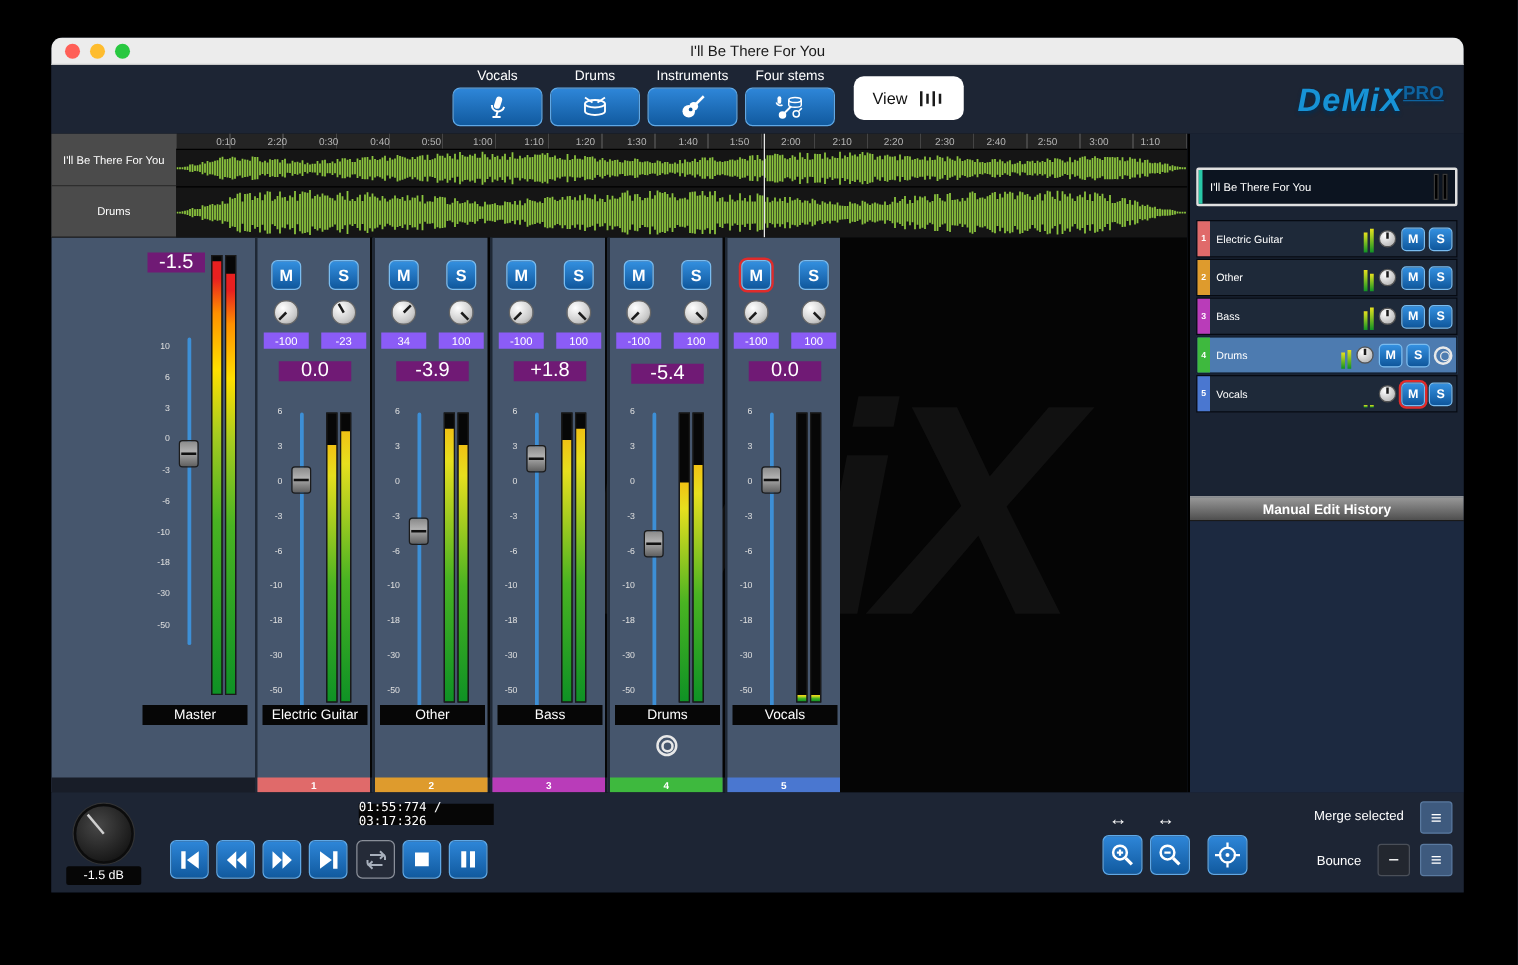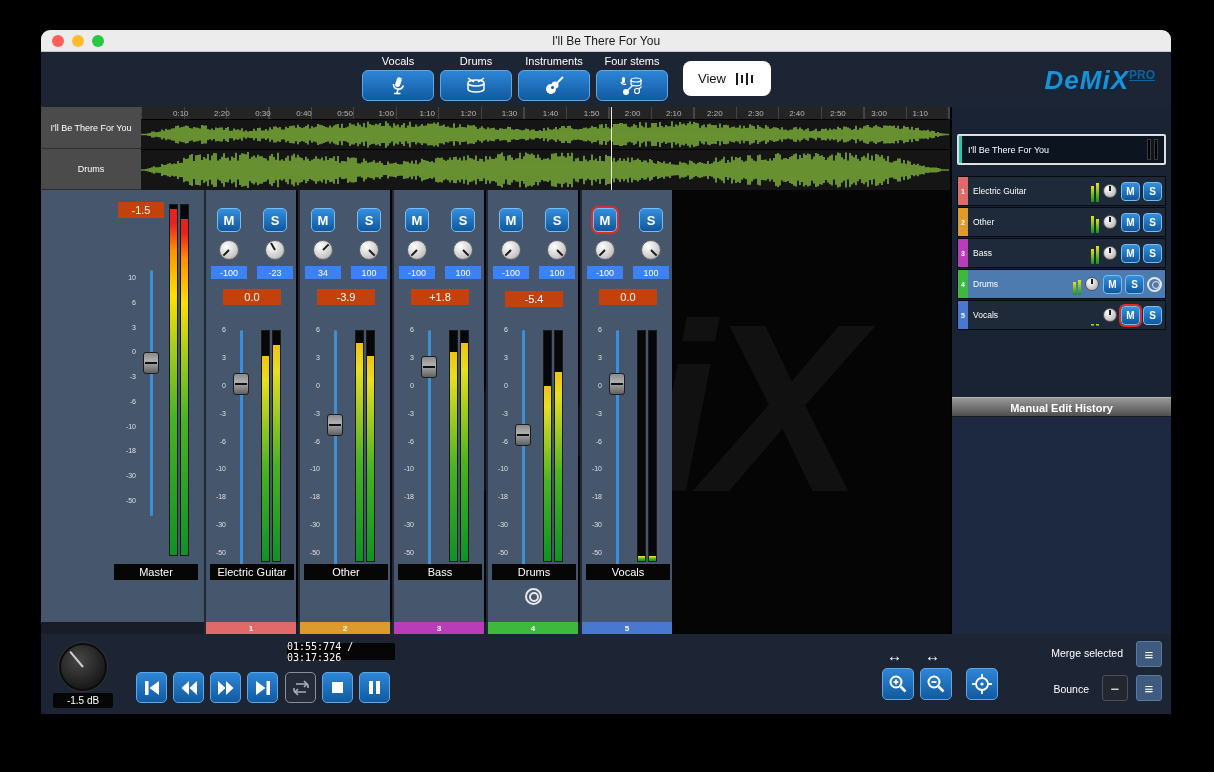--- a/index.html
+++ b/index.html
@@ -8,40 +8,40 @@
 .titlebar{position:absolute;left:0;top:0;right:0;height:22px;background:#ececec;border-bottom:1px solid #c9c9c9;}
 .lights{position:absolute;left:11px;top:5px;display:flex;gap:8px;}
 .light{width:12px;height:12px;border-radius:50%;}
 .title{width:100%;text-align:center;line-height:22px;font-size:12px;color:#1a1a1a;}
 .toolbar{position:absolute;left:0;top:22px;width:100%;height:55px;background:#1d2534;}
 .stemgroup{position:absolute;top:3px;width:72px;}
 .stemlabel{color:#fff;font-size:11px;text-align:center;height:15px;}
 .stembtn{width:72px;height:31px;border-radius:6px;background:linear-gradient(#2e86d8,#115a9f);border:1px solid #5fa8e6;display:flex;align-items:center;justify-content:center;cursor:pointer;}
 .viewbtn{position:absolute;left:642px;top:9px;width:88px;height:35px;background:#fff;border-radius:8px;display:flex;align-items:center;justify-content:center;gap:8px;font-size:13px;color:#111;cursor:pointer;}
 .logo{position:absolute;right:16px;top:13px;font-size:26px;font-weight:bold;font-style:italic;color:#1793d6;letter-spacing:1px;text-shadow:0 2px 3px #052c4e;}
-.logo .pro{font-size:12px;font-style:normal;vertical-align:super;color:#0e639f;letter-spacing:0;text-decoration:underline;}
+.logo .pro{font-size:15px;font-style:normal;vertical-align:super;color:#0e639f;letter-spacing:0;text-decoration:underline;}
 .tracks{position:absolute;left:0;top:77px;width:909px;height:83px;background:#101010;}
 .tracklabels{position:absolute;left:0;top:0;width:100px;height:83px;background:#4b4b4b;}
 .tlab{display:flex;align-items:center;justify-content:center;color:#fff;font-size:9px;border-bottom:1px solid #2e2e2e;text-align:center;cursor:pointer;}
 .ruler{position:absolute;left:100px;top:0;width:809px;height:13px;background-color:#242424;background-image:repeating-linear-gradient(to right,#454545 0 1px,transparent 1px 42.5px);display:flex;justify-content:space-between;align-items:center;padding:0 22px 0 32px;border-bottom:1px solid #000;cursor:pointer;}
 .ruler span{color:#b5b5b5;font-size:8px;}
 .waverow{position:absolute;left:100px;background:#151515;overflow:hidden;}
 .playhead{position:absolute;left:570px;top:0;width:1px;height:83px;background:#e8e8e8;cursor:ew-resize;}
 .mixer{position:absolute;left:0;top:160px;width:909px;height:444px;background:#050505;overflow:hidden;}
 .watermark{position:absolute;left:420px;top:80px;font-size:240px;font-weight:bold;font-style:italic;color:#111;letter-spacing:-12px;}
 .leftpanel{position:absolute;left:0;top:0;width:163px;height:444px;background:#46566d;}
 .bandbase{position:absolute;left:0;top:432px;width:631px;height:12px;background:#181d28;}
 .strip{position:absolute;top:0;width:92px;height:444px;background:#46566d;border-left:2px solid #1f2835;}
 .mstrip{position:absolute;left:69px;top:0;width:92px;height:444px;}
-.gainbox{position:absolute;background:#c2410c;color:#fff;font-size:11px;display:flex;align-items:center;justify-content:center;cursor:text;text-align:right;}
+.gainbox{position:absolute;background:#701a75;color:#fff;font-size:16px;display:flex;align-items:center;justify-content:center;cursor:text;text-align:right;}
 .msbtn{position:absolute;width:24px;height:24px;border-radius:5px;background:linear-gradient(#3490e0,#0f579c);border:1px solid #79bcf0;color:#fff;font-weight:bold;font-size:13px;display:flex;align-items:center;justify-content:center;cursor:pointer;}
 .muted{box-shadow:0 0 0 2px #e02b2b;}
 .knob{position:absolute;width:20px;height:20px;border-radius:50%;background:radial-gradient(circle at 35% 30%,#fff,#c9c9c9 65%,#8f8f8f);border:1px solid #666;cursor:pointer;}
 .knob::after{content:"";position:absolute;left:calc(50% - 1px);top:50%;width:2px;height:45%;background:#1b1b1b;transform-origin:50% 0;transform:rotate(calc(180deg + var(--rot,0deg)));}
-.kval{position:absolute;width:36px;height:13px;background:#3b82f6;color:#fff;font-size:9px;display:flex;align-items:center;justify-content:center;cursor:text;}
+.kval{position:absolute;width:36px;height:13px;background:#8b5cf6;color:#fff;font-size:9px;display:flex;align-items:center;justify-content:center;cursor:text;}
 .fscale{position:absolute;display:flex;flex-direction:column;justify-content:space-between;align-items:flex-end;}
 .fscale span{color:#e0e0e0;font-size:7px;line-height:7px;}
 .ftrack{position:absolute;width:3px;background:#3d8fd6;border-radius:2px;cursor:pointer;}
 .fhandle{position:absolute;width:16px;height:22px;border-radius:3px;background:linear-gradient(#8a8a8a,#b0b0b0 40%,#606060);border:1px solid #1c1c1c;cursor:grab;}
 .fhandle::after{content:"";position:absolute;left:1px;right:1px;top:9px;height:2px;background:#101010;}
 .meter{position:absolute;width:9px;background:#070707;border:1px solid #1a1a1a;}
 .mfill{position:absolute;left:0;right:0;bottom:0;background:linear-gradient(to top,#0f9225 0%,#49b322 45%,#a6cc20 70%,#e6df1e 88%,#f0c214 100%);}
 .mfill.clip{background:linear-gradient(to top,#0f9225 0%,#49b322 40%,#a6cc20 60%,#ffe000 75%,#ff9000 88%,#e82020 96%);}
 .namebox{position:absolute;background:#060606;color:#fff;font-size:11px;display:flex;align-items:center;justify-content:center;}
 .band{position:absolute;left:0;bottom:0;width:100%;height:12px;color:#fff;font-size:8px;font-weight:bold;display:flex;align-items:center;justify-content:center;}

